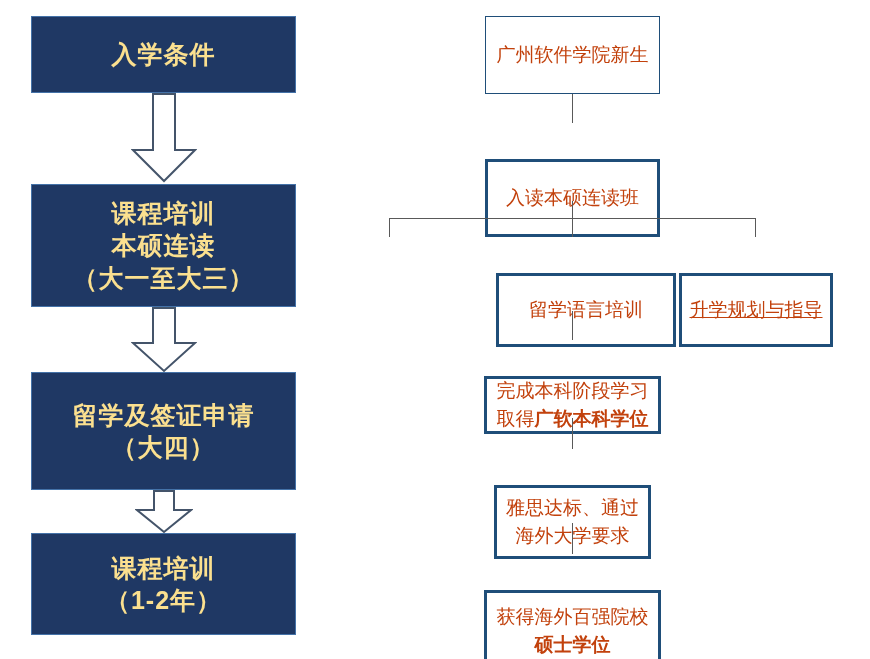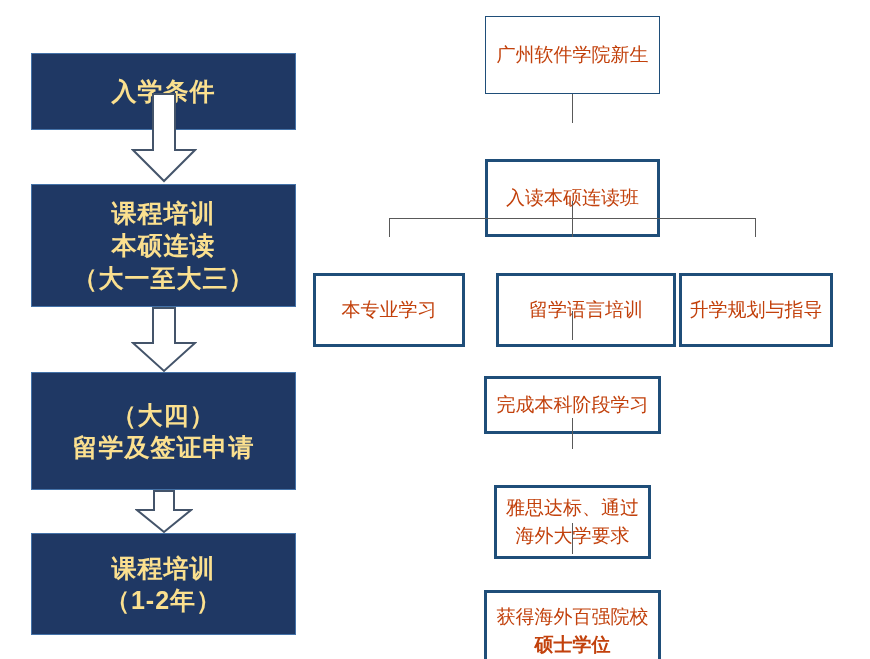--- a/index.html
+++ b/index.html
@@ -69,41 +69,41 @@
     background: #595959;
   }
   .conn.v { width: 1px; }
   .conn.h { height: 1px; }
 </style>
 </head>
 <body>
 
 <div id="canvas">
 
-  <div class="stage-box" style="left:31px; top:16px; width:265px; height:77px;margin-top:37px;">
+  <div class="stage-box" style="left:31px; top:16px; width:265px; height:77px;">
     <span class="stage-line">入学条件</span>
   </div>
 
   <svg class="block-arrow" style="left:131px; top:93px;" width="66" height="90" viewBox="0 0 66 90">
     <polygon points="22,1 44,1 44,57 64,57 33,88 2,57 22,57" fill="#ffffff" stroke="#44546A" stroke-width="2"></polygon>
   </svg>
 
   <div class="stage-box" style="left:31px; top:184px; width:265px; height:123px;">
     <span class="stage-line">课程培训</span>
     <span class="stage-line">本硕连读</span>
     <span class="stage-line">（大一至大三）</span>
   </div>
 
   <svg class="block-arrow" style="left:131px; top:307px;" width="66" height="66" viewBox="0 0 66 66">
     <polygon points="22,1 44,1 44,36 64,36 33,64 2,36 22,36" fill="#ffffff" stroke="#44546A" stroke-width="2"></polygon>
   </svg>
 
   <div class="stage-box" style="left:31px; top:372px; width:265px; height:118px;">
+    <span class="stage-line">留学及签证申请</span>
     <span class="stage-line">（大四）</span>
-    <span class="stage-line">留学及签证申请</span>
   </div>
 
   <svg class="block-arrow" style="left:135px; top:490px;" width="58" height="44" viewBox="0 0 58 44">
     <polygon points="19,1 39,1 39,20 56,20 29,42 2,20 19,20" fill="#ffffff" stroke="#44546A" stroke-width="2"></polygon>
   </svg>
 
   <div class="stage-box" style="left:31px; top:533px; width:265px; height:102px;">
     <span class="stage-line">课程培训</span>
     <span class="stage-line">（1-2年）</span>
   </div>
@@ -117,36 +117,34 @@
   <div class="node thick" style="left:485px; top:123px; width:175px; height:78px;">
     <span class="ln">入读本硕连读班</span>
   </div>
 
   <div class="conn v" style="left:572px; top:201px; height:18px;"></div>
   <div class="conn h" style="left:389px; top:218px; width:367px;"></div>
   <div class="conn v" style="left:389px; top:218px; height:19px;"></div>
   <div class="conn v" style="left:572px; top:218px; height:19px;"></div>
   <div class="conn v" style="left:755px; top:218px; height:19px;"></div>
 
-  <div class="node thick" style="left:313px; top:237px; width:152px; height:74px;">
-    <span class="ln">本专业学习</span>
-  </div>
 
   <div class="node thick" style="left:496px; top:237px; width:180px; height:74px;">
     <span class="ln">留学语言培训</span>
   </div>
 
-  <div class="node thick" style="left:679px; top:237px; width:154px; height:74px;">
+  <div class="node thick" style="left:679px; top:237px; width:154px; height:74px;text-decoration:underline;">
     <span class="ln">升学规划与指导</span>
   </div>
 
   <div class="conn v" style="left:572px; top:311px; height:29px;"></div>
 
   <div class="node thick" style="left:484px; top:340px; width:177px; height:58px;">
     <span class="ln">完成本科阶段学习</span>
+    <span class="ln"><span>取得</span><span class="bold">广软本科学位</span></span>
   </div>
 
   <div class="conn v" style="left:572px; top:418px; height:31px;"></div>
 
   <div class="node thick" style="left:494px; top:449px; width:157px; height:74px;">
     <span class="ln">雅思达标、通过</span>
     <span class="ln">海外大学要求</span>
   </div>
 
   <div class="conn v" style="left:572px; top:523px; height:31px;"></div>

